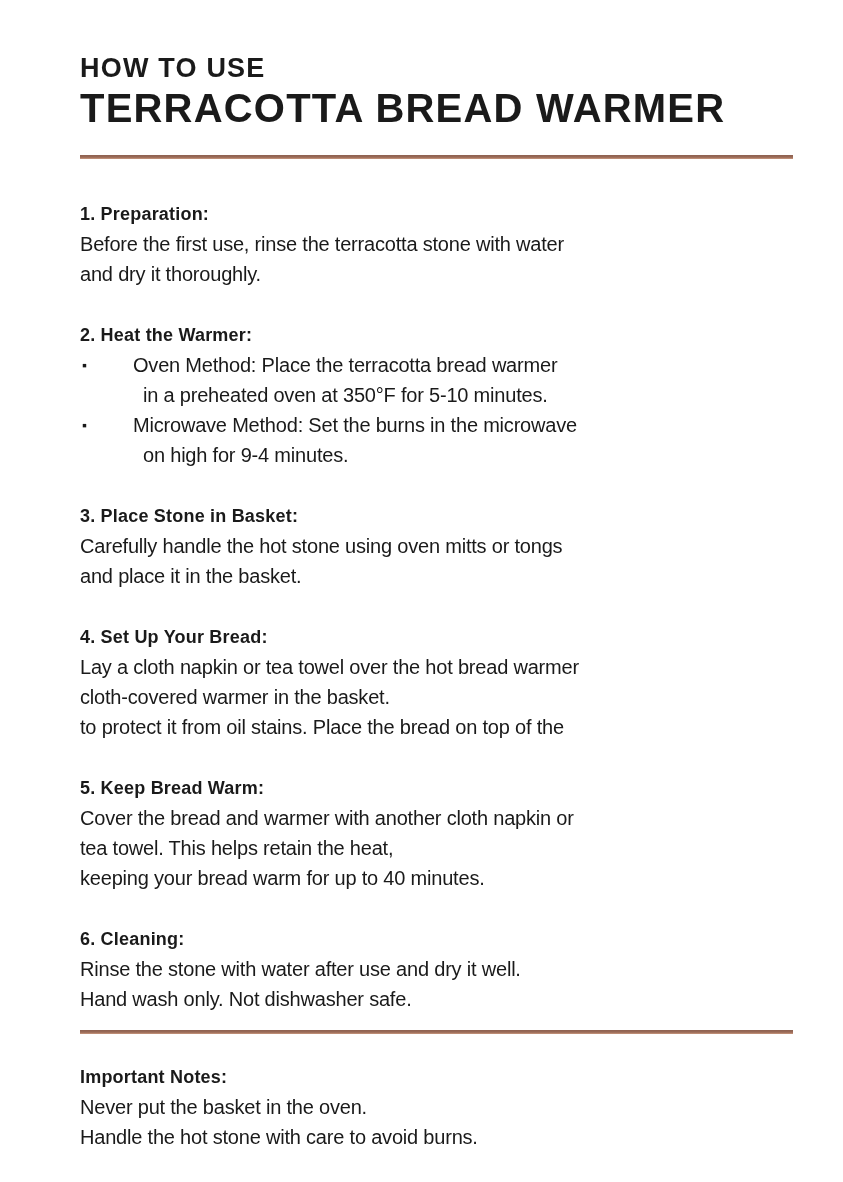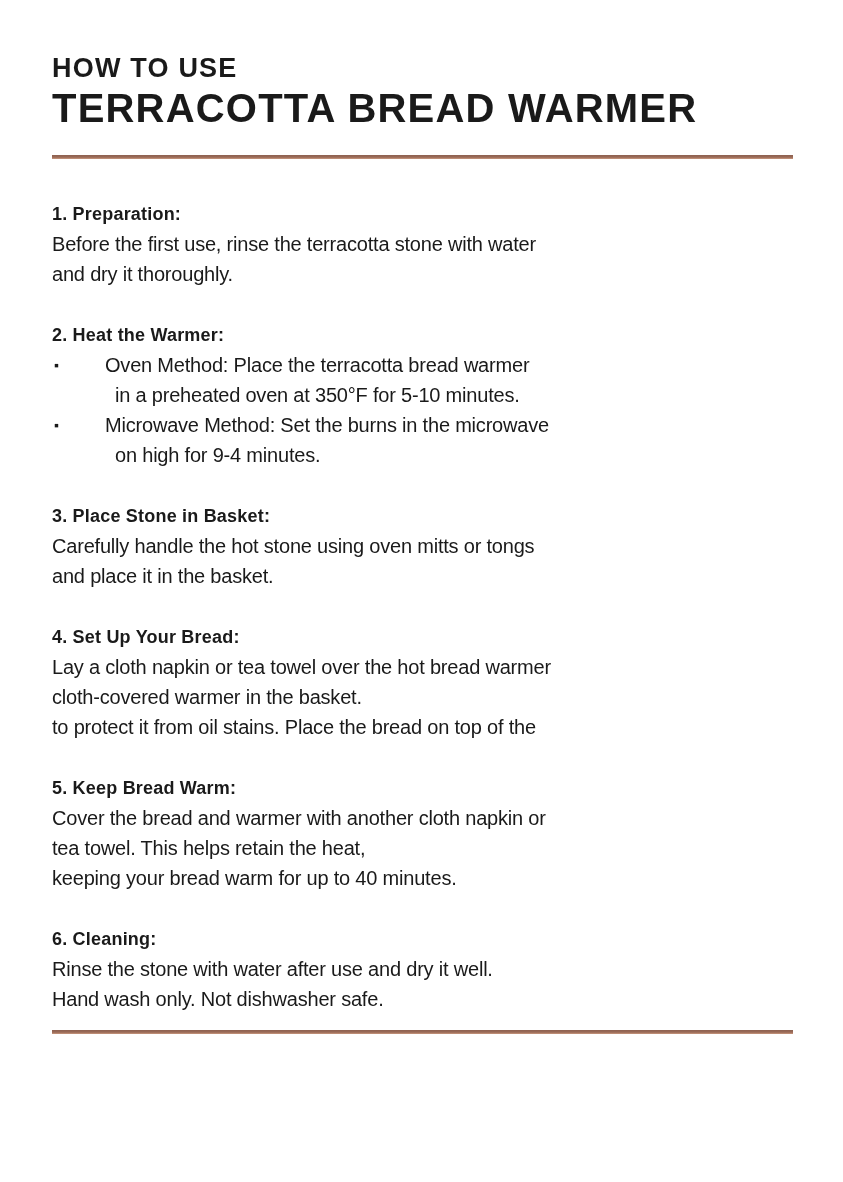--- a/index.html
+++ b/index.html
@@ -8,21 +8,21 @@
     height: 1182px;
     background: #ffffff;
     color: #1a1a1a;
     font-family: "Liberation Sans", sans-serif;
     -webkit-font-smoothing: antialiased;
   }
   .page {
     box-sizing: border-box;
     width: 843px;
     height: 1182px;
-    padding: 52px 50px 0 52px;
+    padding: 52px 50px 0 80px;
     overflow: hidden;
   }
   .eyebrow {
     font-size: 27px;
     font-weight: 800;
     letter-spacing: 1.2px;
     line-height: 32px;
   }
   .title {
     font-size: 40px;
@@ -120,15 +120,20 @@
     </div>
 
     <div class="section" style="margin-bottom:0">
       <div class="sec-heading">6. Cleaning:</div>
       <div class="line">Rinse the stone with water after use and dry it well.</div>
       <div class="line">Hand wash only. Not dishwasher safe.</div>
     </div>
 
     <div class="divider divider-2"></div>
 
+    <div class="notes">
+      <div class="sec-heading">Important Notes:</div>
+      <div class="line">Never put the basket in the oven.</div>
+      <div class="line">Handle the hot stone with care to avoid burns.</div>
+    </div>
 
   </div>
 </div>
 
 </body></html>

